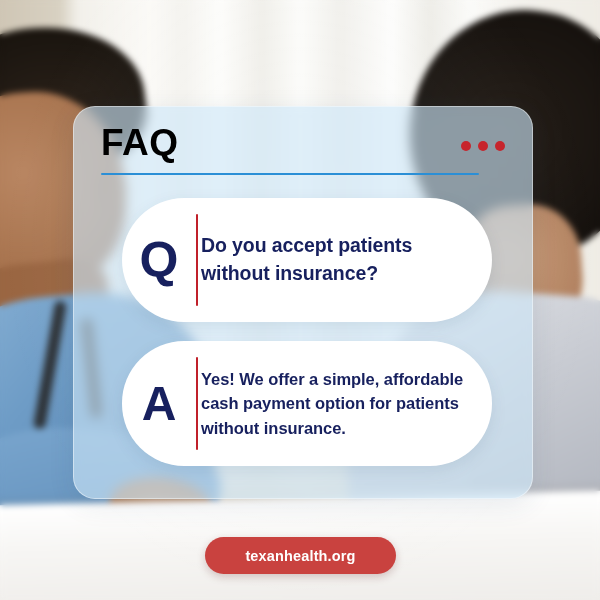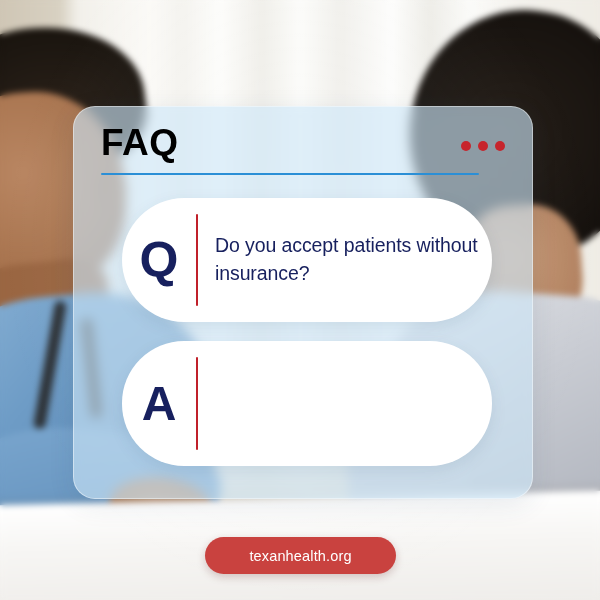--- a/index.html
+++ b/index.html
@@ -237,24 +237,24 @@
   .qa-divider {
     width: 2px;
     background: #c0202a;
     border-radius: 2px;
     align-self: stretch;
     margin: 16px 0;
     flex: 0 0 2px;
   }
 
   .qa-text {
-    padding-left: 17px;
+    padding-left: 3px;
     padding-right: 14px;
     color: #17205e;
-    font-weight: 400;
+    font-weight: 700;
   }
   .qa-card.q .qa-text {
     font-size: 19.5px;
     line-height: 1.42;
     letter-spacing: -0.1px;
   }
   .qa-card.a .qa-text {
     font-size: 16.5px;
     line-height: 1.48;
     letter-spacing: -0.05px;
@@ -265,21 +265,21 @@
     position: absolute;
     left: 205px; top: 537px;
     width: 191px; height: 37px;
     background: #c9423f;
     border-radius: 20px;
     display: flex;
     align-items: center;
     justify-content: center;
     color: #ffffff;
     font-size: 14.5px;
-    font-weight: 400;
+    font-weight: 700;
     letter-spacing: .15px;
     box-shadow: 0 3px 9px rgba(90, 25, 25, 0.22);
   }
 </style>
 </head>
 <body>
 
 <div id="stage">
 
   <div class="photo-layer">
@@ -325,19 +325,20 @@
 
     <div class="qa-card q">
       <div class="qa-letter">Q</div>
       <div class="qa-divider"></div>
       <div class="qa-text">Do you accept patients without insurance?</div>
     </div>
 
     <div class="qa-card a">
       <div class="qa-letter">A</div>
       <div class="qa-divider"></div>
+      <div class="qa-text">Yes! We offer a simple, affordable cash payment option for patients without insurance.</div>
     </div>
 
   </div>
 
   <div class="url-pill">texanhealth.org</div>
 
 </div>
 
 </body></html>

